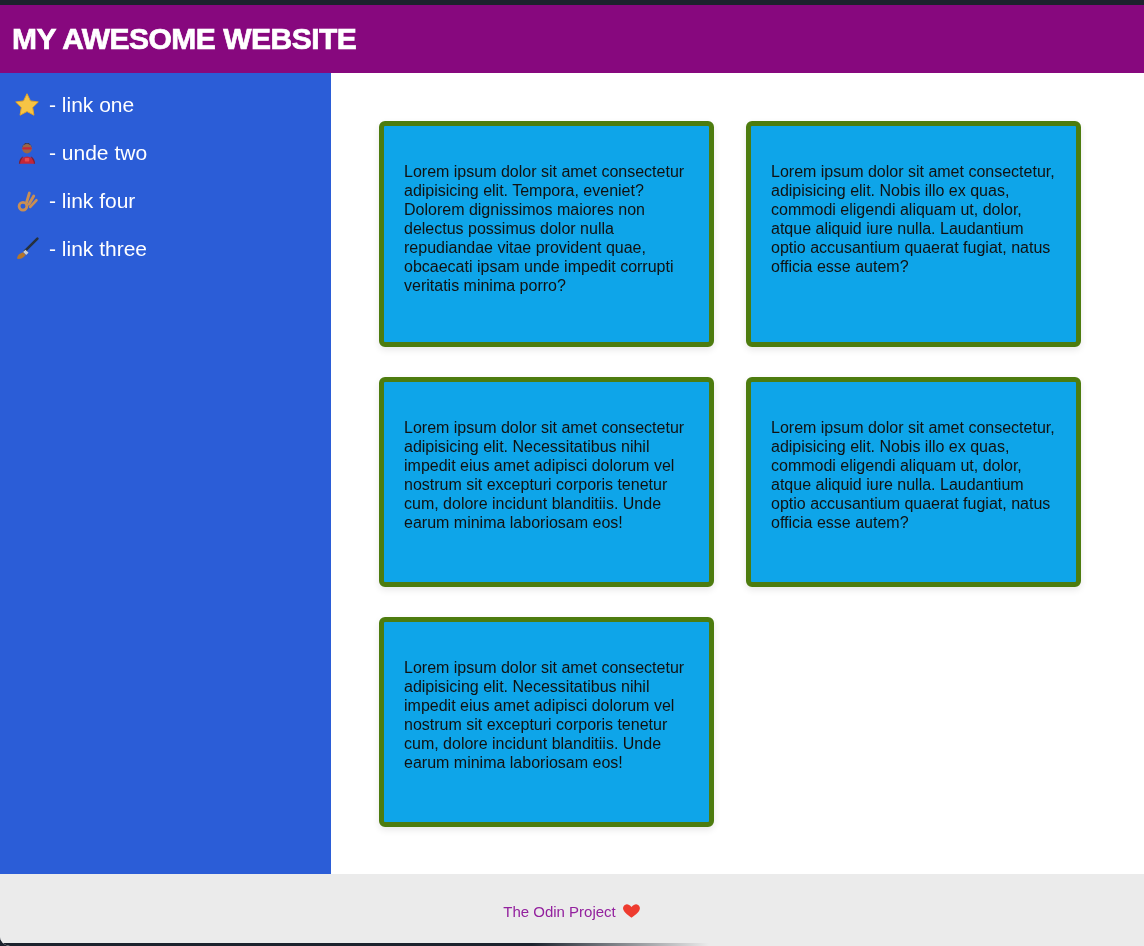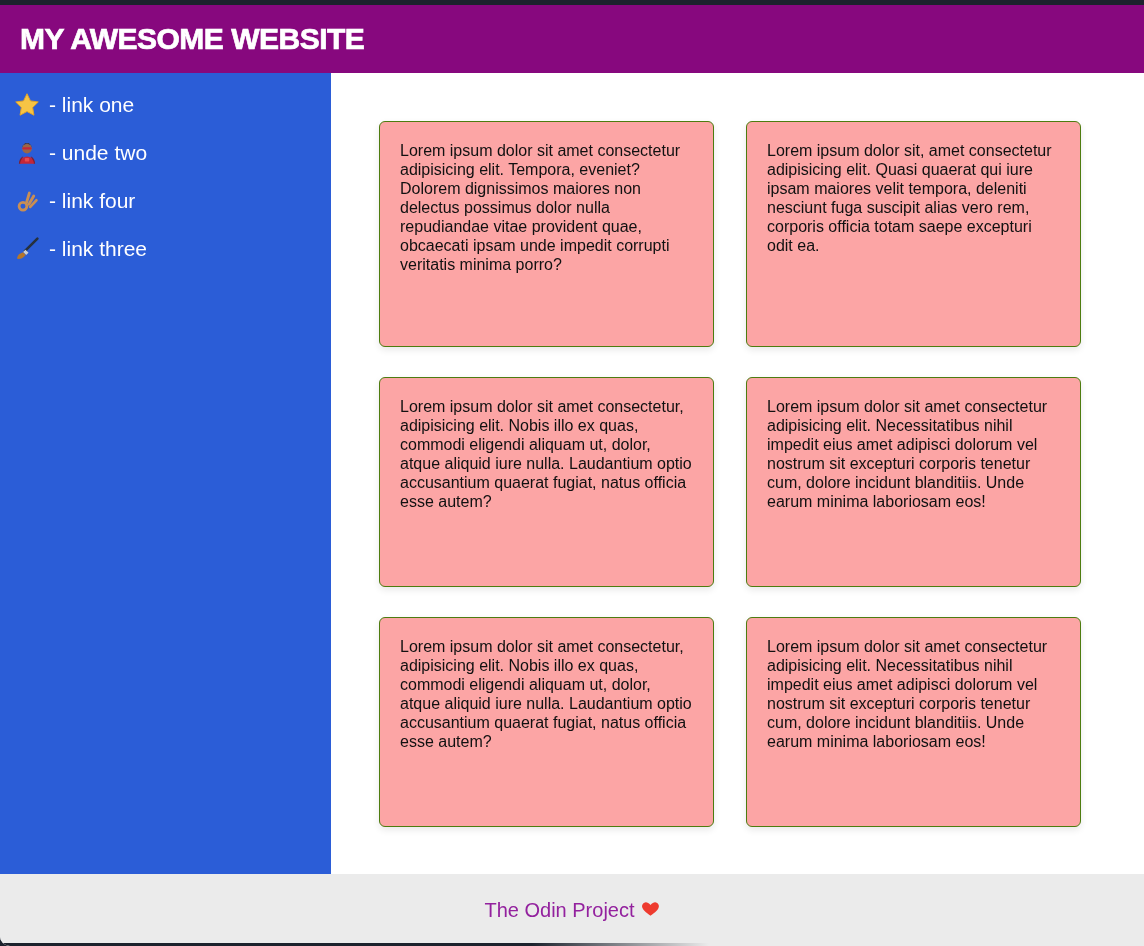--- a/index.html
+++ b/index.html
@@ -27,21 +27,21 @@
     background:var(--main-bg);
     border-bottom-left-radius:10px;
     overflow:hidden;
     position:relative;
   }
   
   .site-header{
     height:68px;flex:0 0 68px;
     background:var(--header-bg);
     display:flex;align-items:center;
-    padding-left:20px;
+    padding-left:12px;
   }
   .site-header h1{
     margin:0;color:#fff;
     font-size:30px;font-weight:800;
     letter-spacing:-0.5px;
     -webkit-text-stroke:0.7px #fff;
   }
   
   .middle{flex:1 1 auto;display:flex;min-height:0;}
   .sidebar{
@@ -63,41 +63,41 @@
     background:var(--main-bg);
     padding:48px 0 0 48px;
   }
   .card-grid{
     display:grid;
     grid-template-columns:335px 335px;
     grid-template-rows:226px 210px 210px;
     column-gap:32px;row-gap:30px;
   }
   .card{
-    background:#fca5a5;
-    border:1px solid #4d7c0f;
+    background:#0ea5e9;
+    border:5px solid #4d7c0f;
     border-radius:6px;
     box-shadow:0 3px 7px rgba(0,0,0,0.09);
-    padding:19px 20px;
+    padding:36px 20px;
   }
   .card p{
     margin:0;
     font-size:16px;line-height:19px;
     color:var(--card-text);
   }
   
   .site-footer{
     flex:0 0 72px;height:72px;
     background:var(--footer-bg);
     display:flex;align-items:center;justify-content:center;
   }
   .footer-link{
-    display:inline-flex;align-items:flex-start;gap:6px;
+    display:inline-flex;align-items:flex-end;gap:6px;
     color:var(--footer-link);
-    font-size:20px;text-decoration:none;cursor:pointer;
+    font-size:15px;text-decoration:none;cursor:pointer;
   }
   .footer-link .heart{display:inline-flex;width:19px;height:19px;}
   .footer-link .heart svg{width:19px;height:19px;}
   
   .bottom-edge{
     position:absolute;left:0;bottom:0;height:3px;width:62%;
     background:linear-gradient(to right, var(--frame) 0%, var(--frame) 75%, rgba(28,34,45,0) 100%);
     pointer-events:none;
   }
 </style>
@@ -158,23 +158,20 @@
           <span>- link three</span>
         </a>
       </nav>
 
       <main>
         <div class="card-grid">
           <div class="card">
             <p>Lorem ipsum dolor sit amet consectetur adipisicing elit. Tempora, eveniet? Dolorem dignissimos maiores non delectus possimus dolor nulla repudiandae vitae provident quae, obcaecati ipsam unde impedit corrupti veritatis minima porro?</p>
           </div>
           <div class="card">
-            <p>Lorem ipsum dolor sit, amet consectetur adipisicing elit. Quasi quaerat qui iure ipsam maiores velit tempora, deleniti nesciunt fuga suscipit alias vero rem, corporis officia totam saepe excepturi odit ea.</p>
-          </div>
-          <div class="card">
             <p>Lorem ipsum dolor sit amet consectetur, adipisicing elit. Nobis illo ex quas, commodi eligendi aliquam ut, dolor, atque aliquid iure nulla. Laudantium optio accusantium quaerat fugiat, natus officia esse autem?</p>
           </div>
           <div class="card">
             <p>Lorem ipsum dolor sit amet consectetur adipisicing elit. Necessitatibus nihil impedit eius amet adipisci dolorum vel nostrum sit excepturi corporis tenetur cum, dolore incidunt blanditiis. Unde earum minima laboriosam eos!</p>
           </div>
           <div class="card">
             <p>Lorem ipsum dolor sit amet consectetur, adipisicing elit. Nobis illo ex quas, commodi eligendi aliquam ut, dolor, atque aliquid iure nulla. Laudantium optio accusantium quaerat fugiat, natus officia esse autem?</p>
           </div>
           <div class="card">
             <p>Lorem ipsum dolor sit amet consectetur adipisicing elit. Necessitatibus nihil impedit eius amet adipisci dolorum vel nostrum sit excepturi corporis tenetur cum, dolore incidunt blanditiis. Unde earum minima laboriosam eos!</p>

